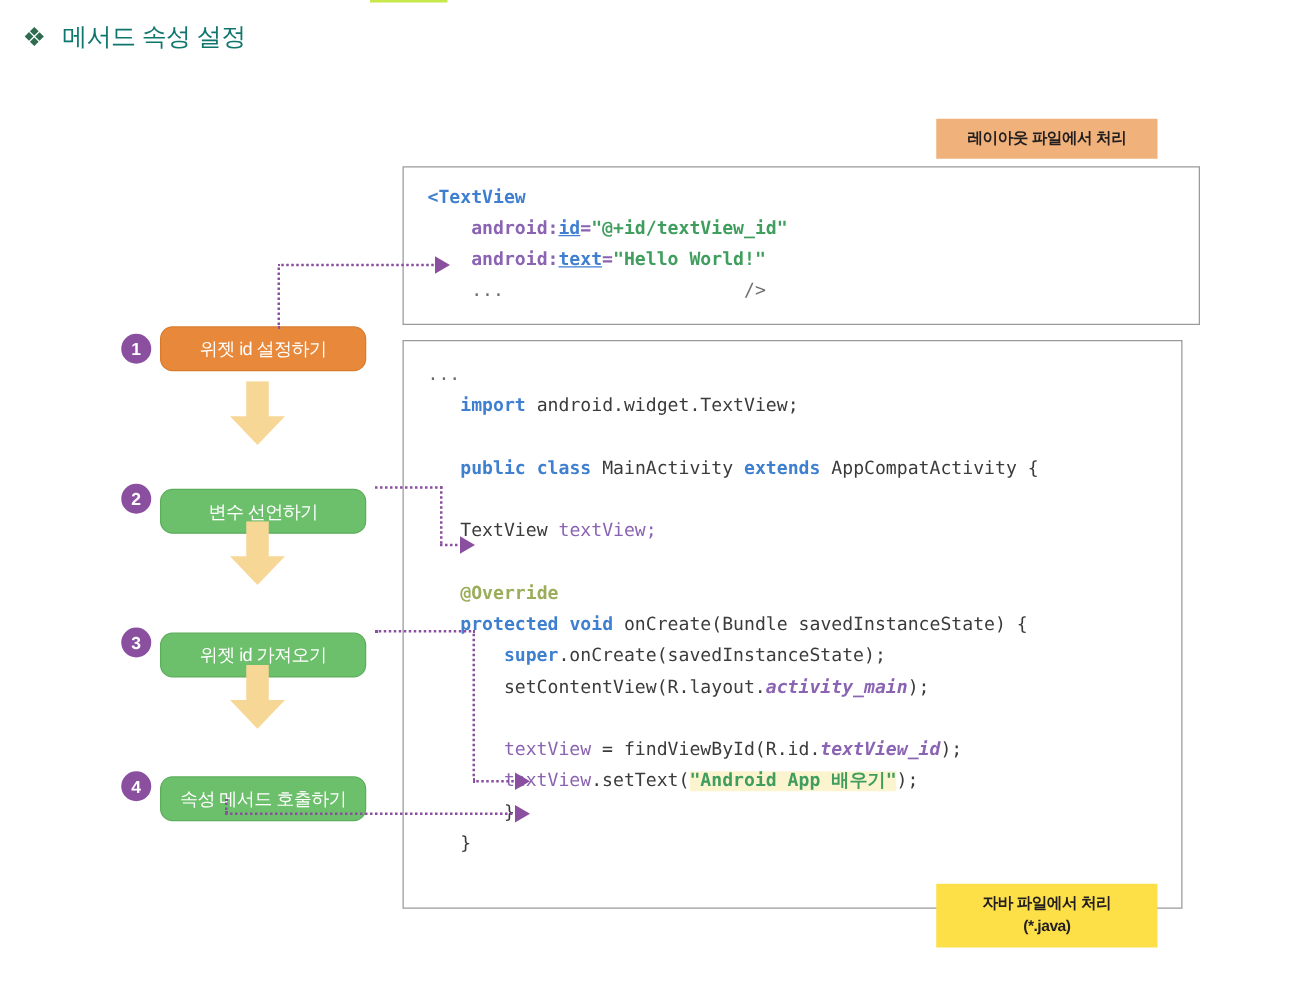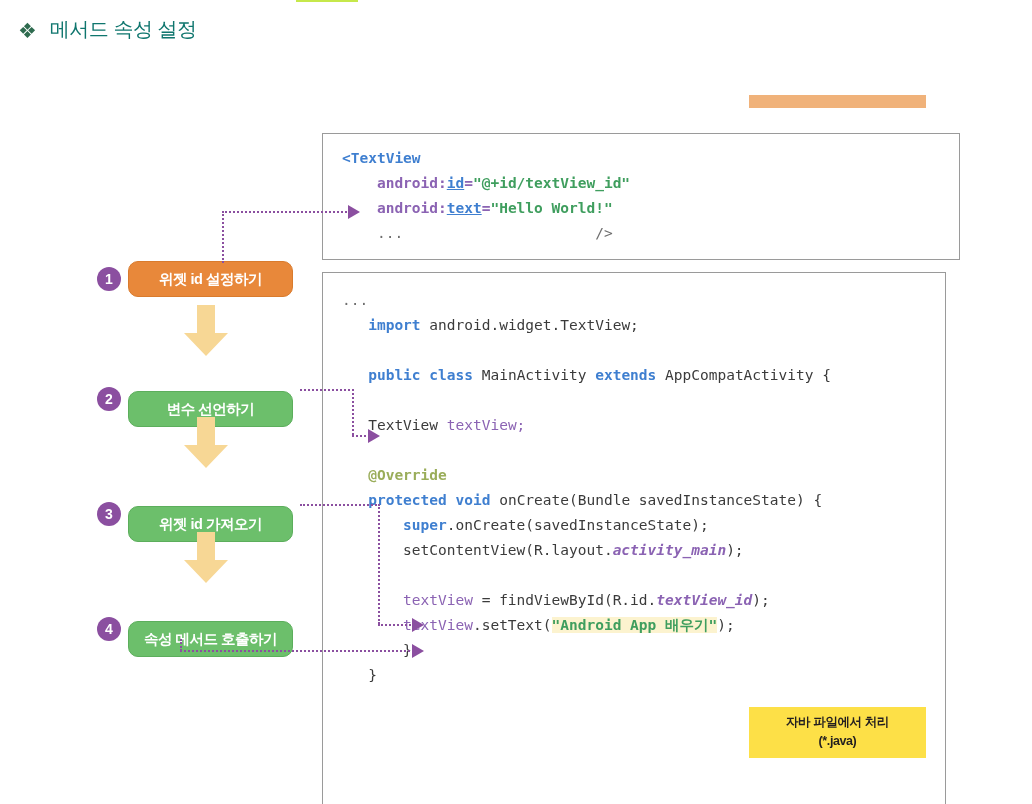--- a/index.html
+++ b/index.html
@@ -42,21 +42,21 @@
     text-align: center;
   }
 
   
   .code-panel {
     position: absolute;
     background: #ffffff;
     border: 1px solid #9a9a9a;
   }
   #xml-panel { left: 322px; top: 133px; width: 638px; height: 127px; }
-  #java-panel { left: 322px; top: 272px; width: 624px; height: 533px; }
+  #java-panel { left: 322px; top: 272px; width: 624px; height: 455px; }
 
   pre.code {
     margin: 0;
     font-family: "DejaVu Sans Mono", monospace;
     font-size: 14.5px;
     line-height: 25px;
     color: #3b3b3b;
     white-space: pre;
   }
   #xml-panel pre.code { padding: 12px 0 0 19px; }
@@ -99,21 +99,21 @@
     background: #8b4fa0;
     color: #ffffff;
     font-size: 14px; font-weight: bold;
     display: flex; align-items: center; justify-content: center;
     flex: 0 0 auto;
   }
   .step .pill {
     width: 165px; height: 36px;
     border-radius: 10px;
     display: flex; align-items: center; justify-content: center;
-    color: #ffffff; font-size: 14.5px; font-weight: bold;
+    color: #ffffff; font-size: 14.5px; font-weight: normal;
     letter-spacing: -0.5px;
     white-space: nowrap;
   }
   .pill-orange { background: #e8883a; border: 1px solid #d97b2d; }
   .pill-green  { background: #6cbf6b; border: 1px solid #5cae5c; margin-top: 20px; }
 
   #step1 { left: 97px; top: 261px; }
   #step2 { left: 97px; top: 371px; }
   #step3 { left: 97px; top: 486px; }
   #step4 { left: 97px; top: 601px; }
@@ -172,20 +172,21 @@
 <body>
 
 <div id="top-accent"></div>
 
 <div id="heading">
   <span class="bullet">❖</span>
   <span class="htext">메서드 속성 설정</span>
 </div>
 
 <div class="legend" id="legend-xml">
+  <div>레이아웃 파일에서 처리</div>
 </div>
 
 <div class="code-panel" id="xml-panel">
   <pre class="code"><span class="tag">&lt;TextView</span>
     <span class="attr">android:</span><span class="attrv">id</span><span class="attr">=</span><span class="str">"@+id/textView_id"</span>
     <span class="attr">android:</span><span class="attrv">text</span><span class="attr">=</span><span class="str">"Hello World!"</span>
     <span class="dim">...</span>                      <span class="dim">/&gt;</span></pre>
 </div>
 
 <div class="code-panel" id="java-panel">

